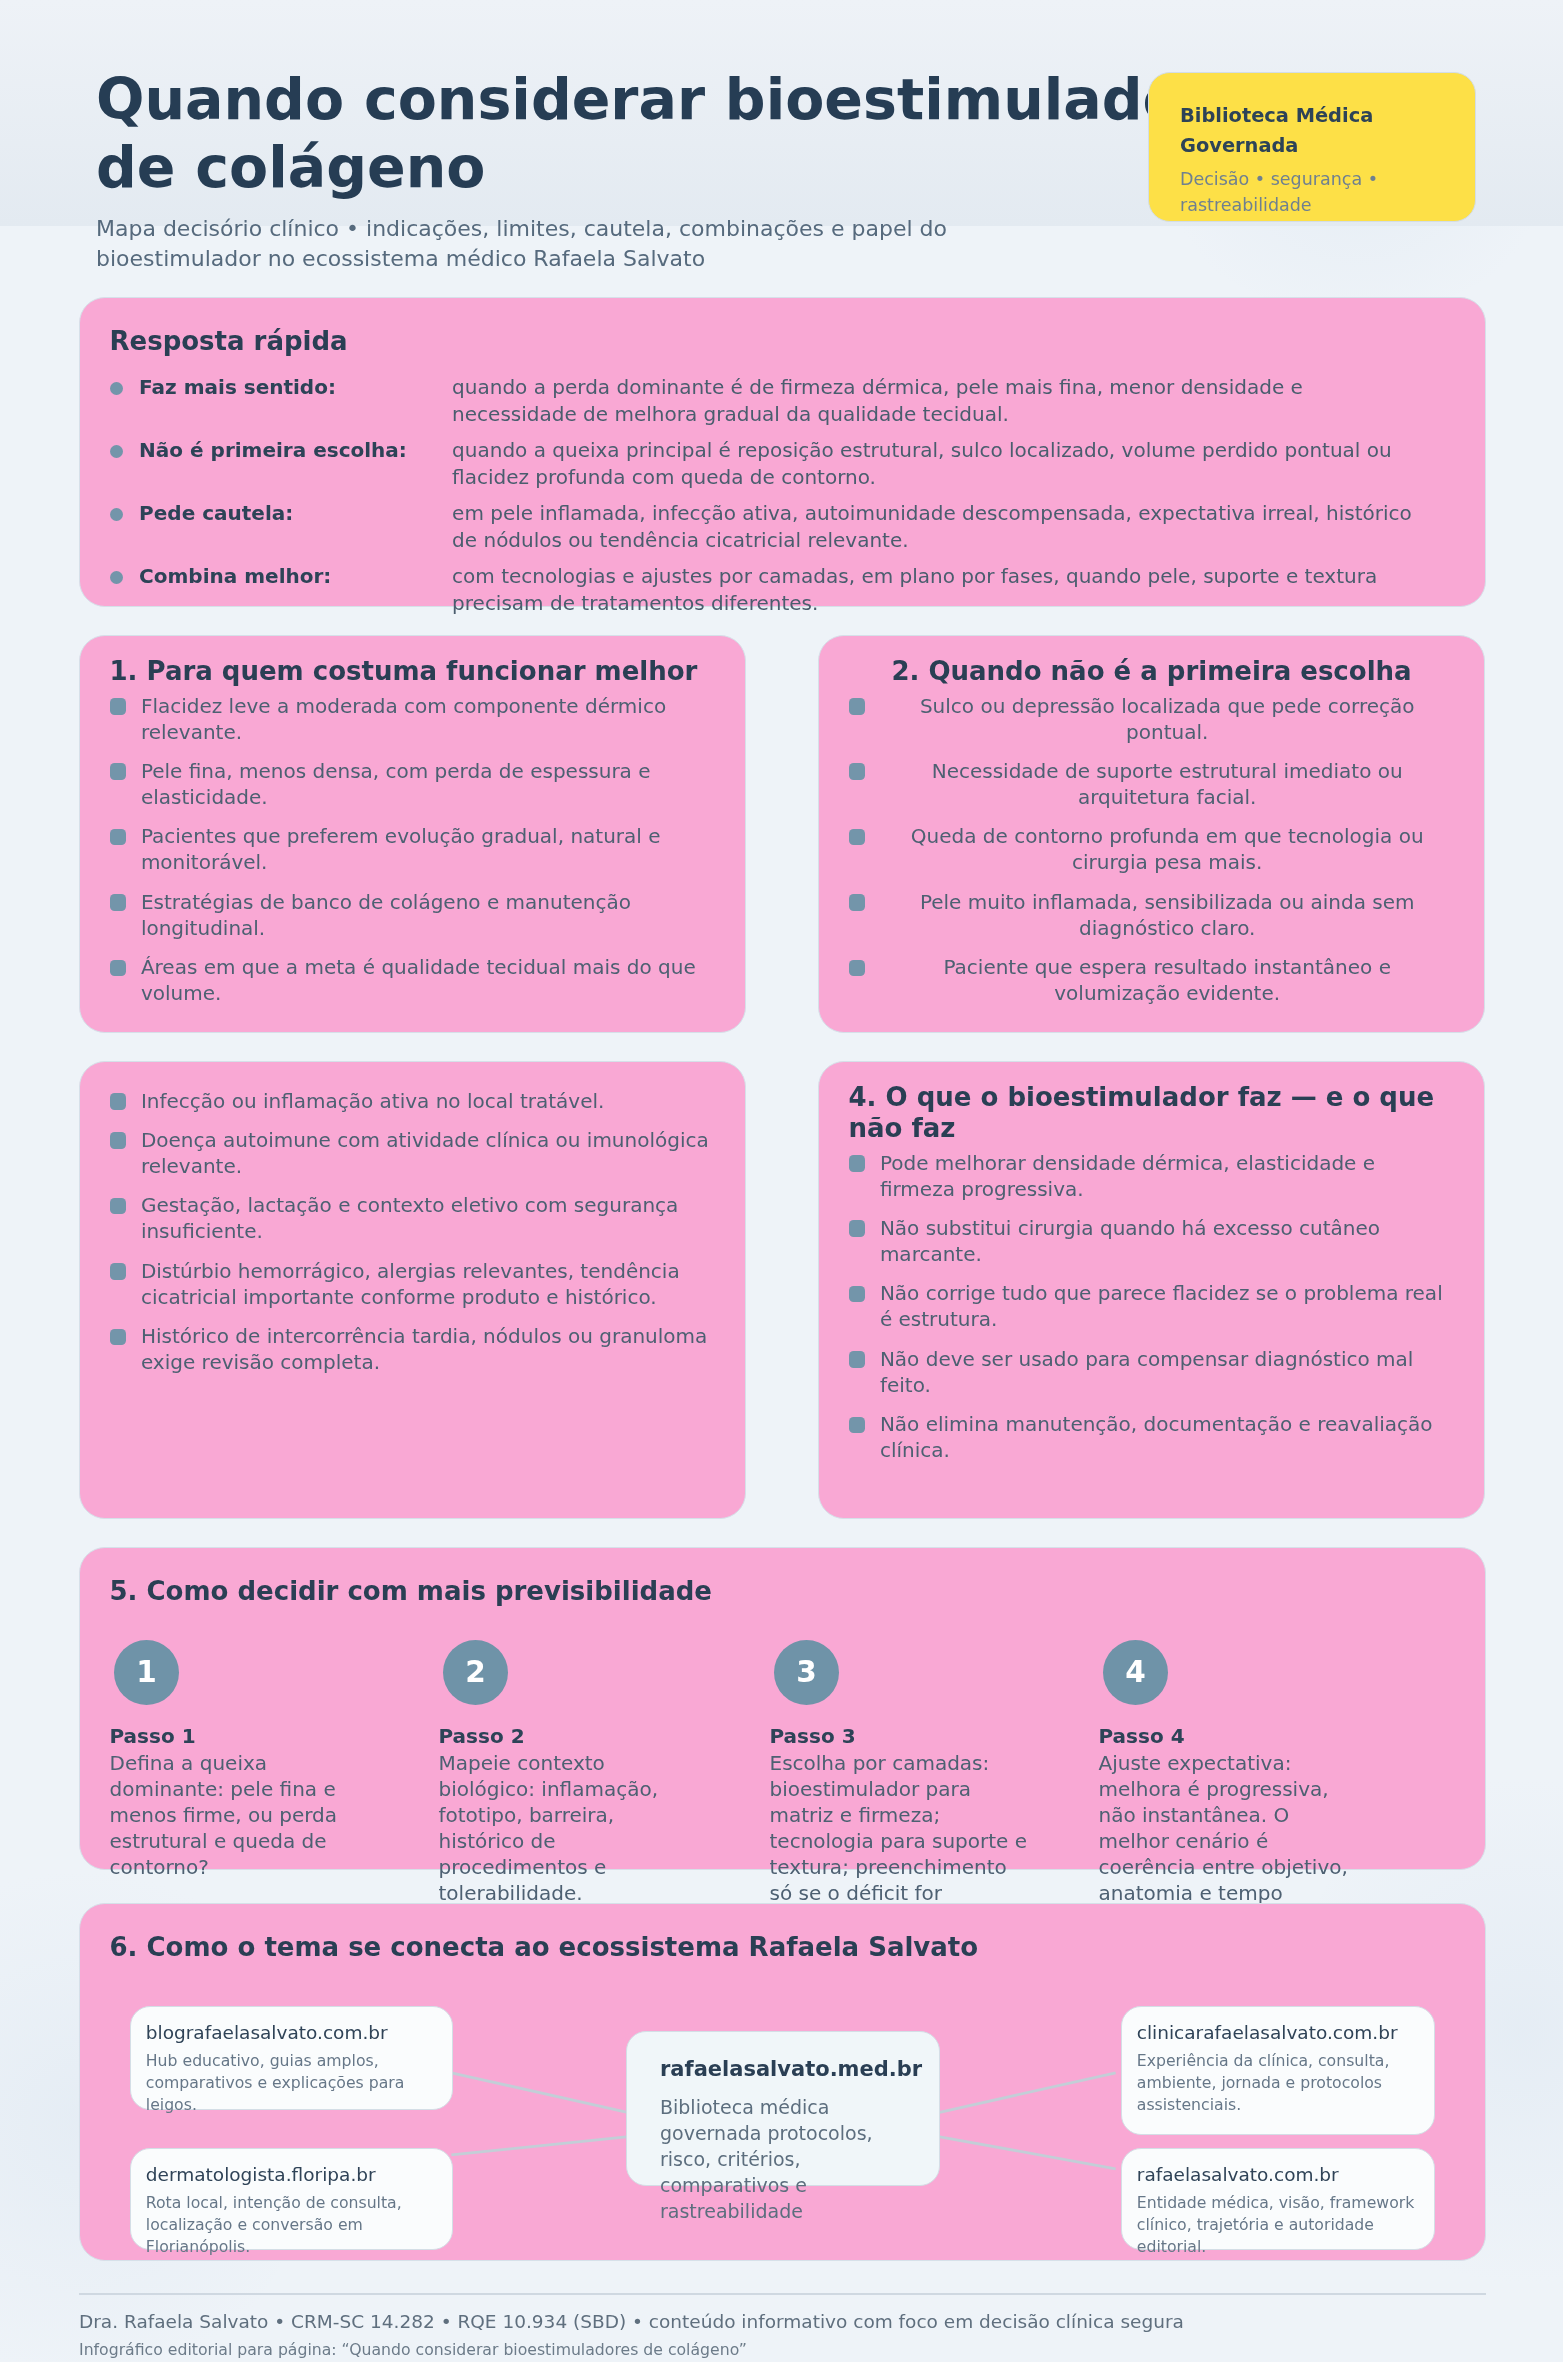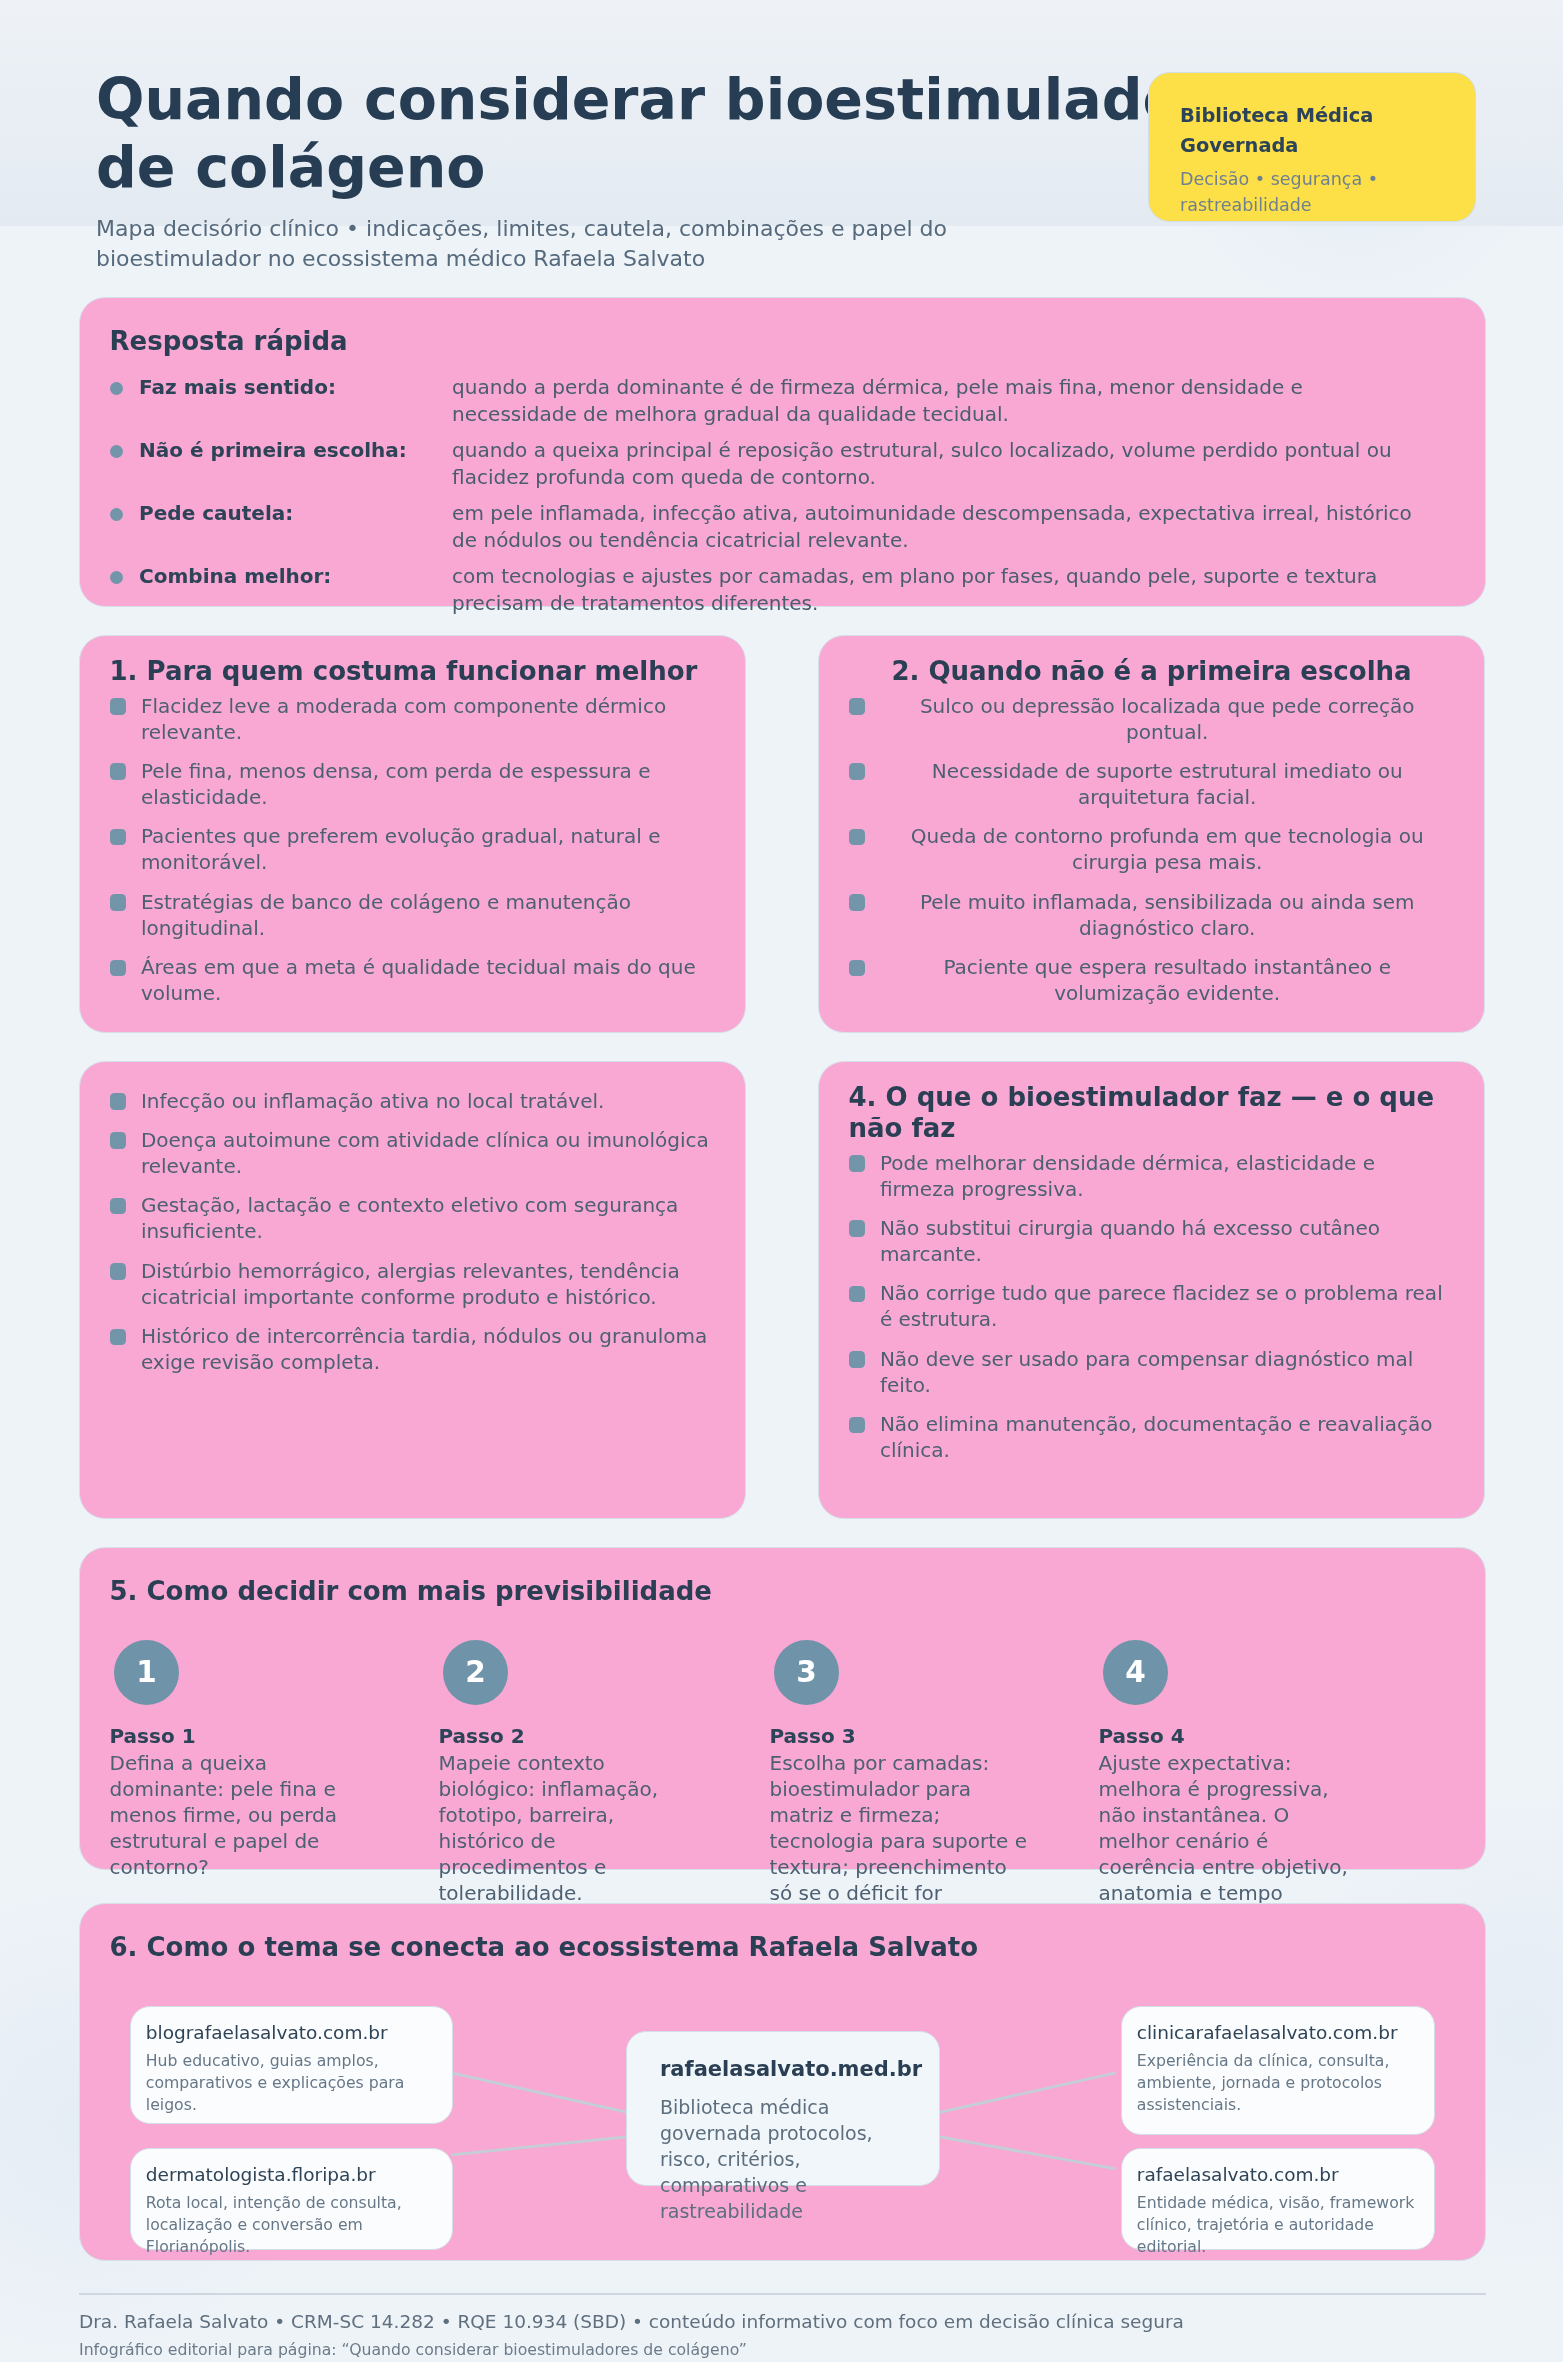--- a/index.html
+++ b/index.html
@@ -239,21 +239,21 @@
       </li>
   </ul>
 </section>
 
 <section class="card s5">
   <h2 class="card-h">5. Como decidir com mais previsibilidade</h2>
   <div class="steps">
     <div class="step" style="left:0px;">
       <div class="step-circle">1</div>
       <div class="step-title">Passo 1</div>
-      <div class="step-text">Defina a queixa dominante: pele fina e menos firme, ou perda estrutural e papel de contorno?</div>
+      <div class="step-text">Defina a queixa dominante: pele fina e menos firme, ou perda estrutural e queda de contorno?</div>
     </div>
     <div class="step" style="left:329px;">
       <div class="step-circle">2</div>
       <div class="step-title">Passo 2</div>
       <div class="step-text">Mapeie contexto biológico: inflamação, fototipo, barreira, histórico de procedimentos e tolerabilidade.</div>
     </div>
     <div class="step" style="left:660px;">
       <div class="step-circle">3</div>
       <div class="step-title">Passo 3</div>
       <div class="step-text">Escolha por camadas: bioestimulador para matriz e firmeza; tecnologia para suporte e textura; preenchimento só se o déficit for</div>
@@ -267,21 +267,21 @@
 </section>
 
 <section class="card s6">
   <h2 class="card-h">6. Como o tema se conecta ao ecossistema Rafaela Salvato</h2>
   <svg class="links" width="1407" height="358" viewBox="0 0 1524 388">
     <line x1="402" y1="183" x2="594" y2="226" stroke="#c3ced7" stroke-width="3"></line>
     <line x1="402" y1="272" x2="594" y2="252" stroke="#c3ced7" stroke-width="3"></line>
     <line x1="930" y1="226" x2="1122" y2="183" stroke="#c3ced7" stroke-width="3"></line>
     <line x1="930" y1="252" x2="1122" y2="287" stroke="#c3ced7" stroke-width="3"></line>
   </svg>
-  <div class="node" style="left:50px;top:102px;width:323px;height:118px;">
+  <div class="node" style="left:50px;top:102px;width:323px;height:104px;">
     <div class="node-title">blografaelasalvato.com.br</div>
     <div class="node-text">Hub educativo, guias amplos, comparativos e explicações para leigos.</div>
   </div>
   <div class="node" style="left:50px;top:244px;width:323px;height:102px;">
     <div class="node-title">dermatologista.floripa.br</div>
     <div class="node-text">Rota local, intenção de consulta, localização e conversão em Florianópolis.</div>
   </div>
   <div class="node node-center" style="left:546px;top:127px;width:314px;height:155px;">
     <div class="node-title">rafaelasalvato.med.br</div>
     <div class="node-text">Biblioteca médica governada protocolos, risco, critérios, comparativos e rastreabilidade</div>

